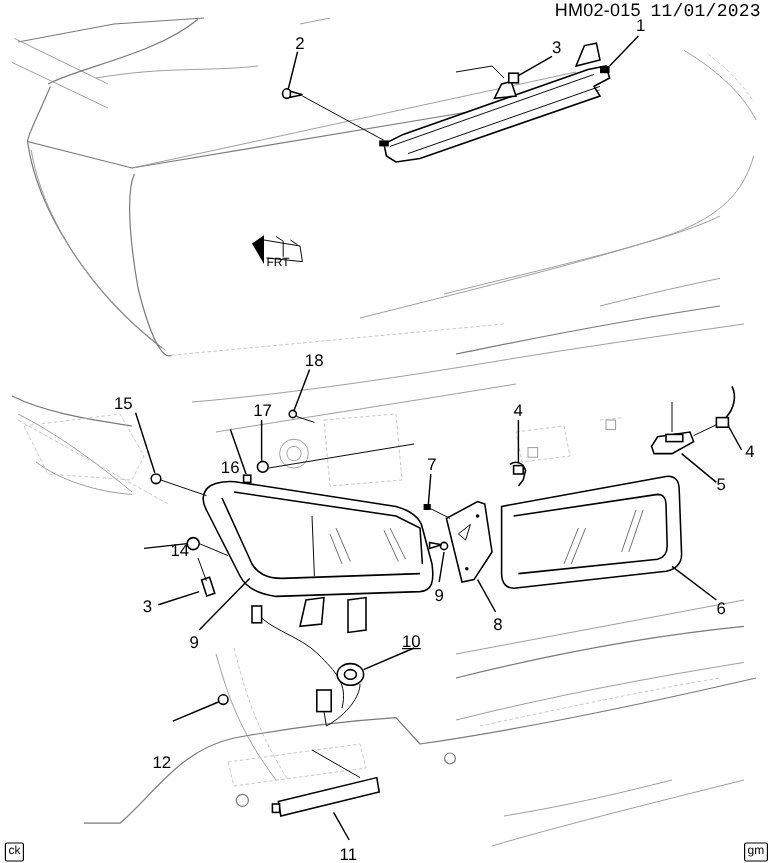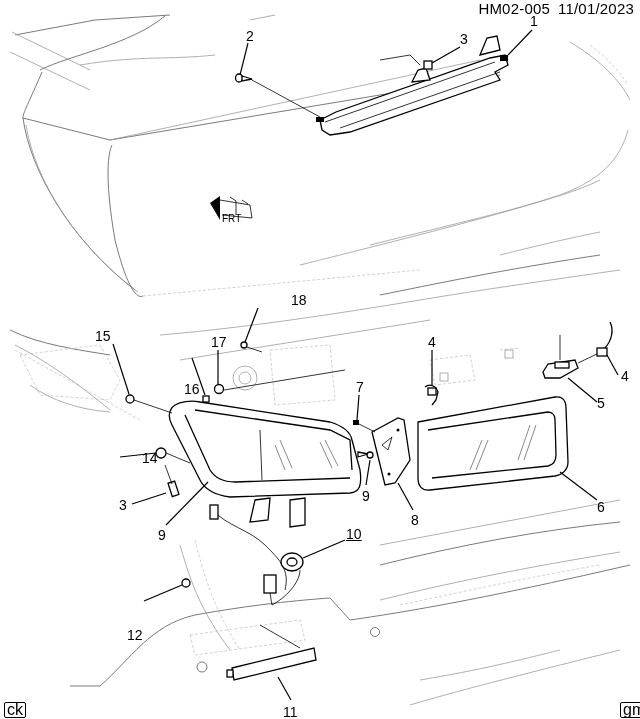--- a/index.html
+++ b/index.html
@@ -1,21 +1,21 @@
 <!DOCTYPE html>
 <html><head>
   <meta charset="utf-8">
   <style>
     html, body { margin: 0; padding: 0; background: #ffffff; }
     body { width: 640px; height: 719px; position: relative; overflow: hidden; font-family: "Liberation Sans", sans-serif; }
     #diagram { position: absolute; left: 0; top: 0; width: 640px; height: 719px; }
     .header { position: absolute; top: 0; right: 6px; font-size: 15px; color: #000; letter-spacing: 0.2px; white-space: nowrap; }
-    .header span + span { margin-left: 8px; }
+    .header span + span { margin-left: 8px; font-family: Liberation Mono, monospace; }
     .callout { position: absolute; font-size: 14px; color: #000; line-height: 14px; }
-    .badge { position: absolute; border: 1.5px solid #000; border-radius: 2px; font-size: 16px; line-height: 12px; padding: 1px 2px; color: #000; background: #fff; }
+    .badge { position: absolute; border: 1.5px solid #000; border-radius: 2px; font-size: 10px; line-height: 12px; padding: 1px 2px; color: #000; background: #fff; }
     .faint { stroke: #9a9a9a; stroke-width: 0.8; fill: none; }
     .faint2 { stroke: #bdbdbd; stroke-width: 0.7; fill: none; stroke-dasharray: 3 2; }
     .body { stroke: #7a7a7a; stroke-width: 1; fill: none; }
     .part { stroke: #000; stroke-width: 1.3; fill: #fff; }
     .partn { stroke: #000; stroke-width: 1.3; fill: none; }
     .lead { stroke: #000; stroke-width: 1.2; fill: none; }
     .thin { stroke: #000; stroke-width: 0.8; fill: none; }
     .glass { stroke: #555; stroke-width: 0.7; fill: none; }
   </style>
 </head>
@@ -211,39 +211,39 @@
       <path class="lead" d="M597,500 L560,472"></path>
       <path class="lead" d="M132,504 L166,493"></path>
       <path class="lead" d="M166,525 L208,482"></path>
       <path class="lead" d="M345,540 L303,558"></path>
       <path class="lead" d="M144,601 L182,585"></path>
       <path class="lead" d="M291,700 L278,677"></path>
     </g>
   </svg>
 
   <div class="header">
-    <span>HM02-005</span><span>11/01/2023</span>
+    <span>HM02-015</span><span>11/01/2023</span>
   </div>
 
   <div class="callout" style="left:530px;top:14px;">1</div>
   <div class="callout" style="left:246px;top:29px;">2</div>
   <div class="callout" style="left:460px;top:32px;">3</div>
-  <div class="callout" style="left:254px;top:293px;margin-left:37px;">18</div>
+  <div class="callout" style="left:254px;top:293px;">18</div>
   <div class="callout" style="left:95px;top:329px;">15</div>
   <div class="callout" style="left:184px;top:343px;margin-top:39px;">16</div>
   <div class="callout" style="left:211px;top:335px;">17</div>
   <div class="callout" style="left:428px;top:335px;">4</div>
   <div class="callout" style="left:621px;top:369px;">4</div>
   <div class="callout" style="left:597px;top:396px;">5</div>
   <div class="callout" style="left:356px;top:380px;">7</div>
   <div class="callout" style="left:101px;top:451px;margin-left:41px;">14</div>
   <div class="callout" style="left:362px;top:489px;">9</div>
   <div class="callout" style="left:411px;top:513px;">8</div>
   <div class="callout" style="left:597px;top:500px;">6</div>
   <div class="callout" style="left:119px;top:498px;">3</div>
   <div class="callout" style="left:158px;top:528px;">9</div>
-  <div class="callout" style="left:346px;top:527px;text-decoration:underline;">10</div>
+  <div class="callout" style="left:335px;top:527px;text-decoration:underline;">10</div>
   <div class="callout" style="left:127px;top:628px;">12</div>
   <div class="callout" style="left:283px;top:705px;">11</div>
 
   <div class="badge" style="left:4px;top:702px;">ck</div>
   <div class="badge" style="left:620px;top:702px;text-align:center;">gm</div>
 </div>
 
 </body></html>

